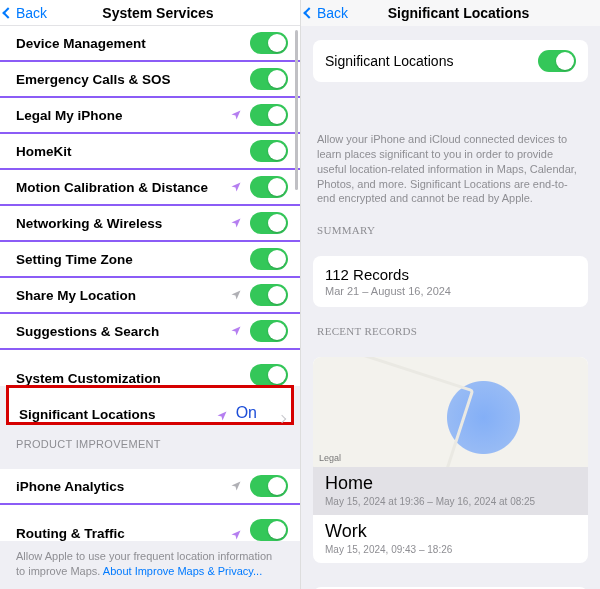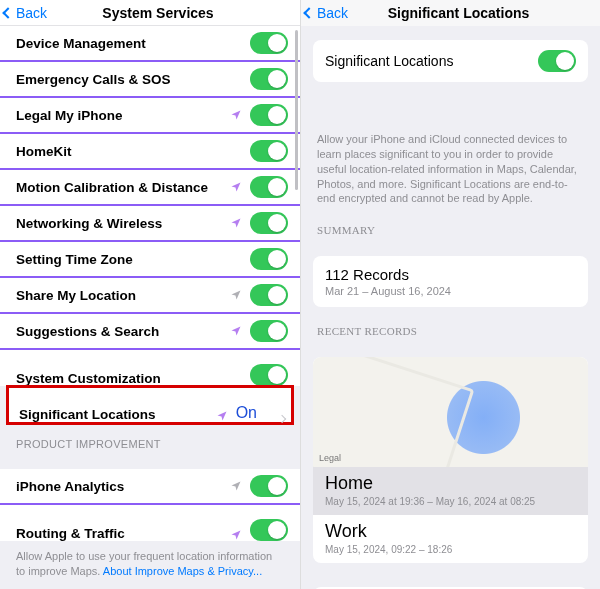--- a/index.html
+++ b/index.html
@@ -275,21 +275,21 @@
       <div class="map">
         <span class="legal">Legal</span>
       </div>
       <div id="records">
           <div class="rec-cell sel">
             <div class="rec-title">Home</div>
             <div class="rec-sub">May 15, 2024 at 19:36 – May 16, 2024 at 08:25</div>
           </div>
           <div class="rec-cell">
             <div class="rec-title">Work</div>
-            <div class="rec-sub">May 15, 2024, 09:22 – 18:26</div>
+            <div class="rec-sub">May 15, 2024, 09:43 – 18:26</div>
           </div>
         </div>
     </div>
 
     <div class="r-section" style="margin-top:24px;text-align:right;">
       <div class="r-cell">
         <span class="clear">Clear History</span>
       </div>
     </div>
   </div>

